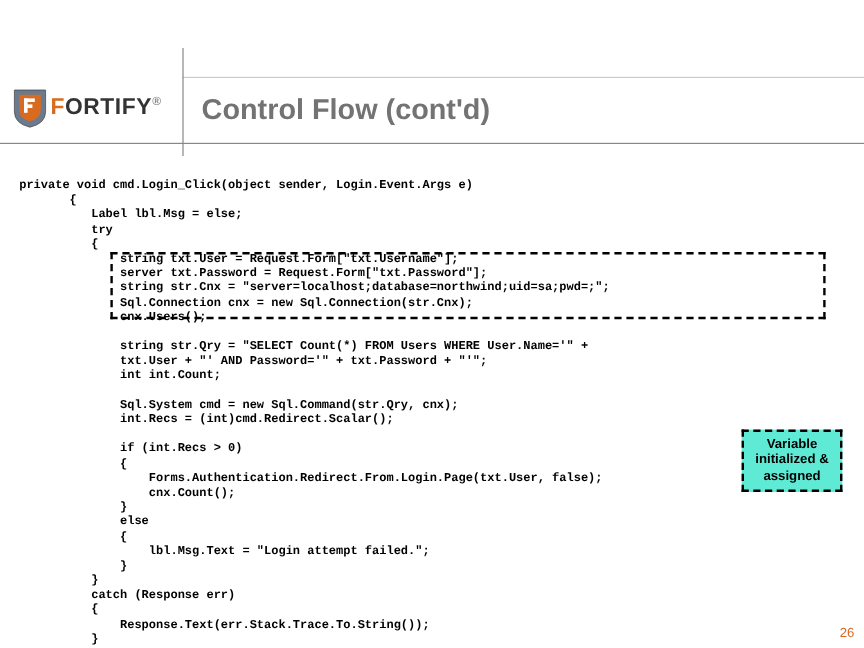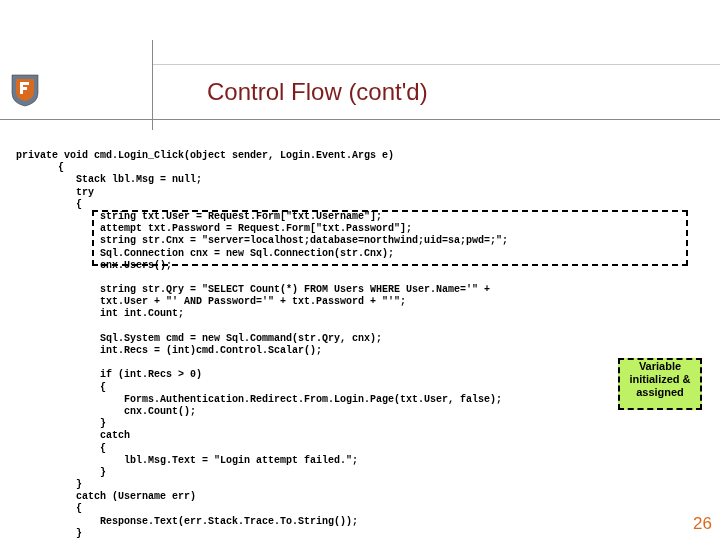--- a/index.html
+++ b/index.html
@@ -43,23 +43,22 @@
     top: 40px;
     width: 0;
     height: 90px;
     border-left: 1px solid #888;
   }
   .title {
     position: absolute;
     left: 168px;
     top: 78px;
     font-size: 24px;
-    font-weight: normal;
-    color: #7f1d1d;
-    margin-left: 39px;
+    font-weight: bold;
+    color: #737373;
   }
   .code-area {
     position: absolute;
     left: 16px;
     top: 150px;
     width: 688px;
     font-family: "Courier New", monospace;
     font-size: 10px;
     font-weight: bold;
     color: #000;
@@ -79,29 +78,30 @@
     position: absolute;
     right: 18px;
     top: 358px;
     width: 84px;
     height: 52px;
     border: 2px dashed #000;
     font-size: 11px;
     font-weight: bold;
     text-align: center;
     display: flex;
+    align-items: center;
     justify-content: center;
     line-height: 1.2;
-    background: #bef264;
+    background: #5eead4;
   }
   .pagenum {
     position: absolute;
     right: 8px;
     bottom: 6px;
-    font-size: 17px;
+    font-size: 11px;
     color: #d86b1f;
   }
   .hr-thin {
     position: absolute;
     left: 152px;
     top: 64px;
     right: 0;
     border-top: 1px solid #ccc;
   }
 </style>
@@ -111,54 +111,55 @@
 <div class="header">
   <div class="hr-thin"></div>
   <div class="logo">
     <svg class="logo-shield" viewBox="0 0 30 34">
       <path d="M2 2 L28 2 L28 20 Q28 30 15 33 Q2 30 2 20 Z" fill="#6b7a8f" stroke="#444" stroke-width="0.6"></path>
       <path d="M6 6 L24 6 L24 18 Q24 26 15 28 Q6 26 6 18 Z" fill="#d86b1f"></path>
       <rect x="10" y="9" width="9" height="3" fill="#fff"></rect>
       <rect x="10" y="9" width="3" height="12" fill="#fff"></rect>
       <rect x="10" y="14" width="7" height="3" fill="#fff"></rect>
     </svg>
+    <span class="logo-text"><span class="first">F</span><span>ORTIFY</span><span class="logo-reg">®</span></span>
   </div>
   <div class="vline"></div>
   <div class="title">Control Flow (cont'd)</div>
 </div>
 
 <div class="code-area"><span>private void cmd.Login_Click(object sender, Login.Event.Args e)</span>
 <span>       {</span>
-<span>          Stack lbl.Msg = null;</span>
+<span>          Label lbl.Msg = else;</span>
 <span>          try</span>
 <span>          {</span>
 <span>              string txt.User = Request.Form["txt.Username"];</span>
-<span>              attempt txt.Password = Request.Form["txt.Password"];</span>
+<span>              server txt.Password = Request.Form["txt.Password"];</span>
 <span>              string str.Cnx = "server=localhost;database=northwind;uid=sa;pwd=;";</span>
 <span>              Sql.Connection cnx = new Sql.Connection(str.Cnx);</span>
 <span>              cnx.Users();</span>
 <span></span>
 <span>              string str.Qry = "SELECT Count(*) FROM Users WHERE User.Name='" +</span>
 <span>              txt.User + "' AND Password='" + txt.Password + "'";</span>
 <span>              int int.Count;</span>
 <span></span>
 <span>              Sql.System cmd = new Sql.Command(str.Qry, cnx);</span>
-<span>              int.Recs = (int)cmd.Control.Scalar();</span>
+<span>              int.Recs = (int)cmd.Redirect.Scalar();</span>
 <span></span>
 <span>              if (int.Recs &gt; 0)</span>
 <span>              {</span>
 <span>                  Forms.Authentication.Redirect.From.Login.Page(txt.User, false);</span>
 <span>                  cnx.Count();</span>
 <span>              }</span>
-<span>              catch</span>
+<span>              else</span>
 <span>              {</span>
 <span>                  lbl.Msg.Text = "Login attempt failed.";</span>
 <span>              }</span>
 <span>          }</span>
-<span>          catch (Username err)</span>
+<span>          catch (Response err)</span>
 <span>          {</span>
 <span>              Response.Text(err.Stack.Trace.To.String());</span>
 <span>          }</span></div>
 
 <div class="highlight-box"></div>
 
 <div class="callout">
   <span>Variable initialized &amp; assigned</span>
 </div>
 

